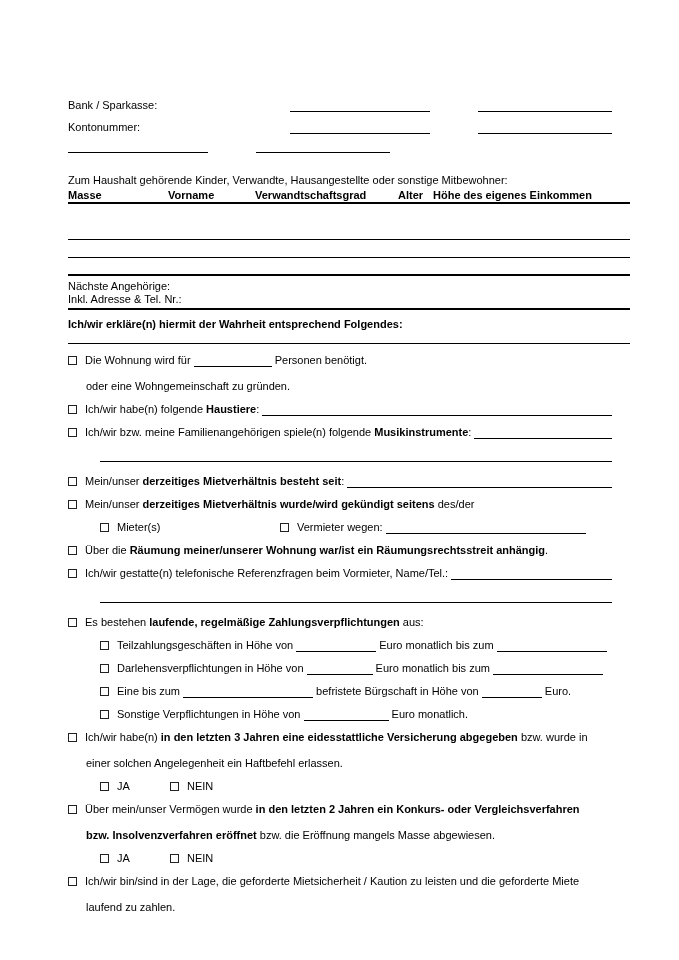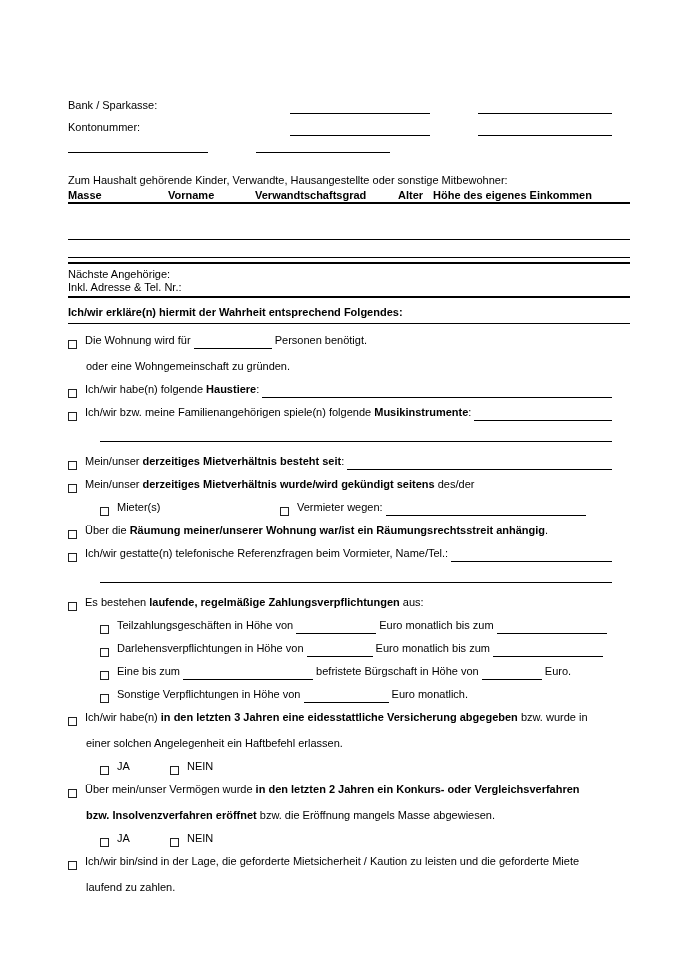--- a/index.html
+++ b/index.html
@@ -7,21 +7,21 @@
   html,body{margin:0;padding:0}
   body{
     width:679px;height:960px;background:#ffffff;color:#000;
     font-family:"Liberation Sans", sans-serif;font-size:11px;
     overflow:hidden;
   }
   .page{padding:97px 49px 0 68px}
 
   
   .line{display:flex;align-items:baseline;line-height:17px;min-height:17px;margin-right:18px}
-  .cell{display:flex;align-items:flex-end;white-space:pre;flex:0 0 auto;min-width:0}
+  .cell{display:flex;align-items:center;white-space:pre;flex:0 0 auto;min-width:0}
   .cell.grow{flex:1 1 auto}
   .t{white-space:pre;flex:0 0 auto}
   .t.b{font-weight:bold}
   .cb{width:9px;height:9px;border:1px solid #222;background:#fff;flex:0 0 auto;margin-right:8px}
   .blank{height:12px;border-bottom:1px solid #000;flex:0 0 auto}
   .blank.fill{flex:1 1 auto}
   .sp{flex:0 0 auto}
 
   
   .section-bank .line{margin-bottom:5px}
@@ -29,25 +29,25 @@
   
   .section-household{margin-top:15px}
   .intro{line-height:15px}
   .thead{position:relative;height:15px;border-bottom:2px solid #000;font-weight:bold;margin-top:1px}
   .th{position:absolute;top:0;white-space:nowrap}
   .trow{border-bottom:1px solid #000}
   .trow1{height:36px}
   .trow2{height:18px}
 
   
-  .section-relatives{border-top:2px solid #000;border-bottom:2px solid #000;margin-top:4px;padding:4px 0 2px}
+  .section-relatives{border-top:2px solid #000;border-bottom:2px solid #000;margin-top:16px;padding:4px 0 2px}
   .rel-line{line-height:13px}
 
   
-  .decl-heading{font-weight:bold;line-height:14px;margin-top:7px;padding-bottom:4px;border-bottom:1px solid #000}
+  .decl-heading{font-weight:bold;line-height:14px;margin-top:7px;padding-bottom:12px;border-bottom:1px solid #000}
   .decl-list{margin-top:8px}
   .decl-list .line{margin-top:6px}
   .decl-list .line.cont,
   .decl-list .line.cont2{margin-top:9px}
   .decl-list .line.cont{padding-left:18px}
   .decl-list .line.cont2{padding-left:32px}
   .decl-list .line.sub{padding-left:32px}
 </style>
 </head>
 <body>

